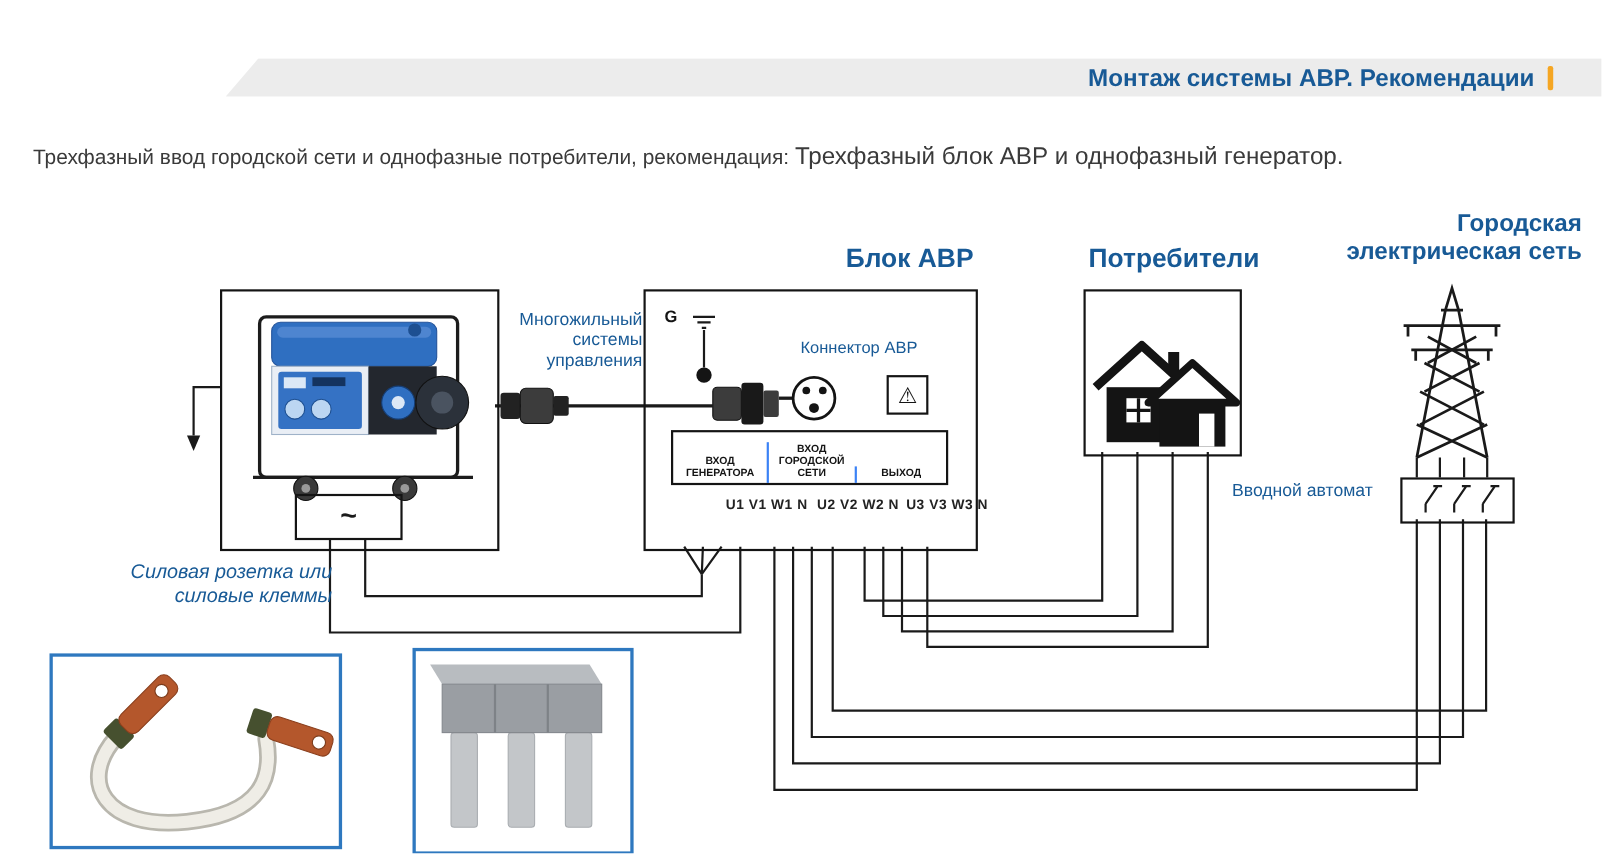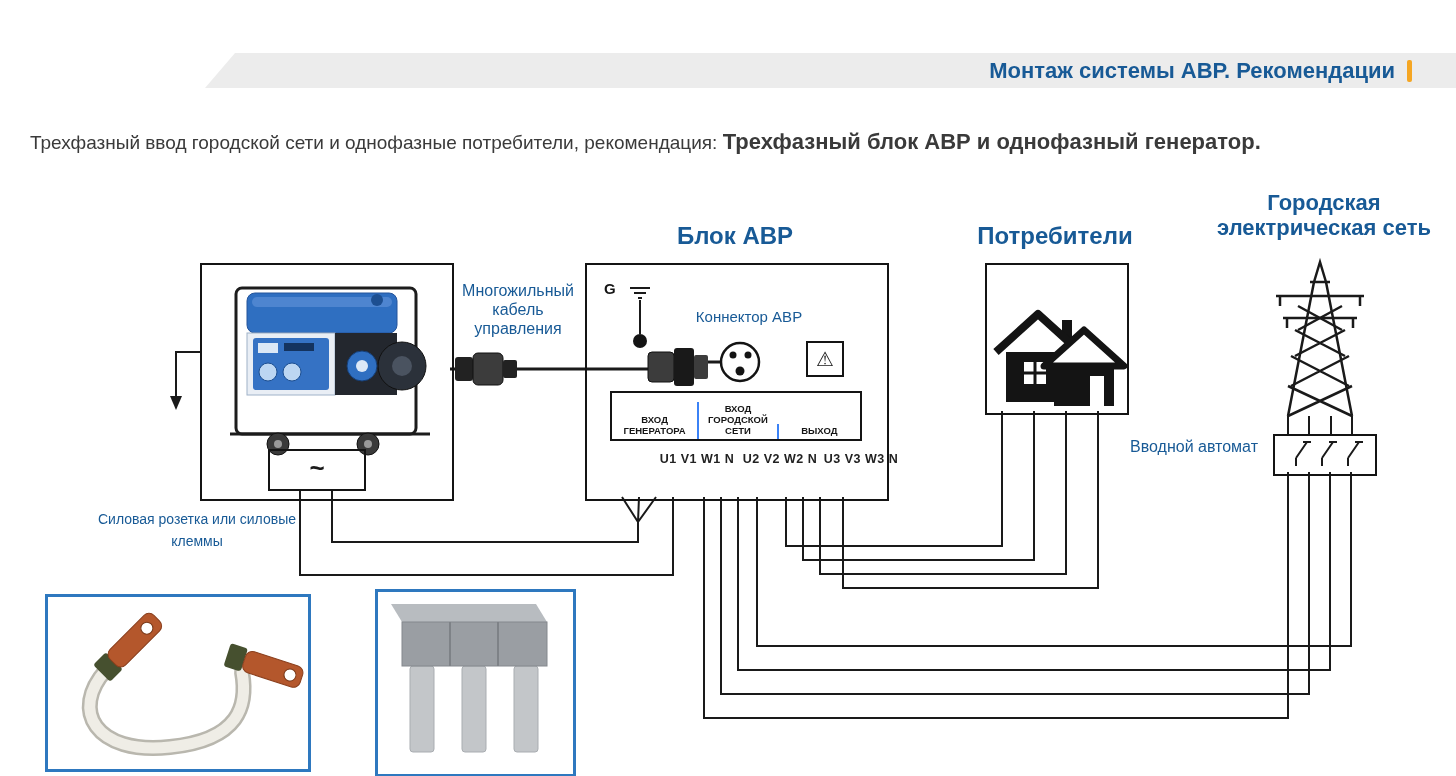--- a/index.html
+++ b/index.html
@@ -1,39 +1,39 @@
 <!DOCTYPE html>
 <html><head>
 <meta charset="utf-8">
 <style>
   html,body{margin:0;padding:0;background:#fff;}
   #canvas{position:relative;width:1456px;height:776px;background:#fff;overflow:hidden;
           font-family:"Liberation Sans",sans-serif;color:#1a1a1a;}
   .abs{position:absolute;}
-  .center{text-align:center;}
+  .center{text-align:right;}
   
   #strip{left:205px;top:53px;width:1251px;height:35px;background:#ececec;
          clip-path:polygon(30px 0,100% 0,100% 100%,0 100%);
          display:flex;align-items:center;justify-content:flex-end;padding-right:4px;}
   #strip-title{font-size:22px;font-weight:bold;color:#185a96;}
   #strip-bar{width:5px;height:22px;background:#f5a623;margin:0 44px 0 12px;border-radius:2px;}
   
   #heading{left:33px;top:96px;font-size:21px;font-weight:bold;color:#185a96;}
   #para{left:30px;top:128px;width:1340px;font-size:19px;color:#3a3a3a;line-height:28px;}
-  #para .big{font-size:22px;font-weight:bold;}
+  #para .big{font-size:22px;font-weight:normal;}
   
   .sect-label{font-size:24px;font-weight:bold;color:#185a96;}
   #lbl-generator{left:200px;top:222px;width:250px;}
   #lbl-avr{left:585px;top:222px;width:300px;}
   #lbl-consumers{left:965px;top:222px;width:180px;}
   #lbl-grid{left:1210px;top:190px;width:228px;font-size:22px;line-height:25px;font-weight:bold;color:#185a96;}
   #lbl-cable{left:452px;top:281px;width:132px;font-size:16px;line-height:19px;color:#185a96;}
   #lbl-connector{left:664px;top:308px;width:170px;font-size:15px;color:#185a96;}
-  #lbl-breaker{left:1110px;top:438px;width:148px;font-size:16px;color:#185a96;text-align:right;}
-  #lbl-socket{left:92px;top:508px;width:210px;font-size:14px;line-height:22px;color:#185a96;}
+  #lbl-breaker{left:1110px;top:438px;width:148px;font-size:16px;color:#185a96;text-align:center;}
+  #lbl-socket{left:92px;top:508px;width:210px;font-size:18px;line-height:22px;color:#185a96;font-style:italic;}
   
   .obox{border:2px solid #141414;background:transparent;}
   #box-generator{left:200px;top:263px;width:250px;height:234px;}
   #box-avr{left:585px;top:263px;width:300px;height:234px;}
   #box-consumers{left:985px;top:263px;width:140px;height:148px;}
   #box-breaker{left:1273px;top:434px;width:100px;height:38px;}
   #box-socket{left:268px;top:449px;width:94px;height:38px;display:flex;align-items:center;justify-content:center;}
   #socket-tilde{font-size:26px;font-weight:bold;line-height:1;margin-top:-4px;}
   #g-label{left:604px;top:280px;font-size:15px;font-weight:bold;color:#141414;}
   
@@ -186,21 +186,21 @@
     <span id="strip-bar"></span>
   </div>
 
   <div class="abs" id="para">
     <span>Трехфазный ввод городской сети и однофазные потребители, рекомендация: </span><span class="big">Трехфазный блок АВР и однофазный генератор.</span>
   </div>
 
   <div class="abs sect-label center" id="lbl-avr">Блок АВР</div>
   <div class="abs sect-label center" id="lbl-consumers">Потребители</div>
   <div class="abs center" id="lbl-grid">Городская электрическая сеть</div>
-  <div class="abs center" id="lbl-cable">Многожильный кабель управления</div>
+  <div class="abs center" id="lbl-cable">Многожильный системы управления</div>
   <div class="abs center" id="lbl-connector">Коннектор АВР</div>
   <div class="abs" id="lbl-breaker">Вводной автомат</div>
   <div class="abs center" id="lbl-socket">Силовая розетка или силовые клеммы</div>
 
   <div class="abs obox" id="box-generator"></div>
   <div class="abs obox" id="box-avr"></div>
   <div class="abs obox" id="box-consumers"></div>
   <div class="abs obox" id="box-breaker"></div>
   <div class="abs obox" id="box-socket">
     <span id="socket-tilde">~</span>

